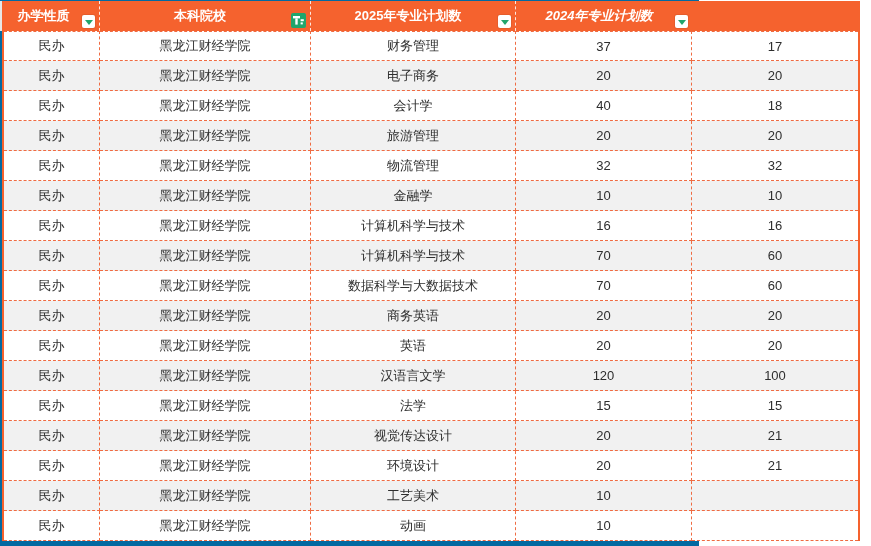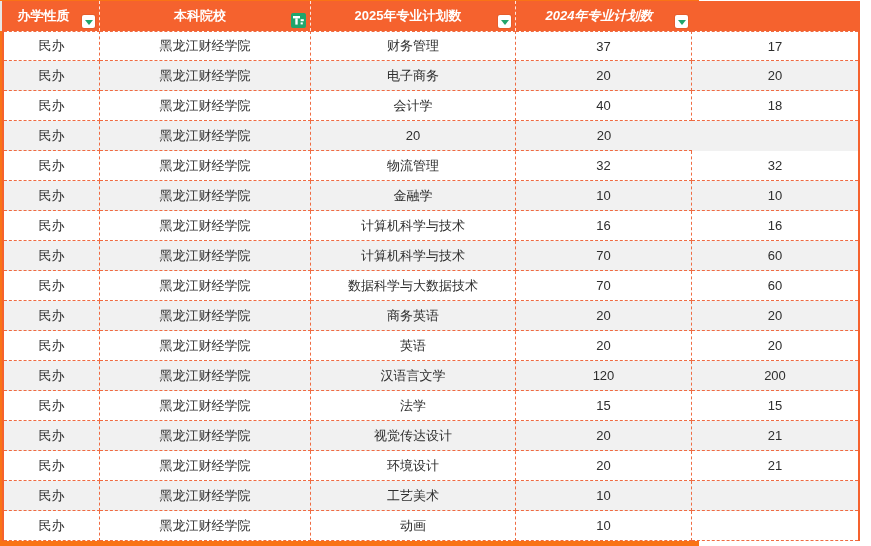--- a/index.html
+++ b/index.html
@@ -5,21 +5,21 @@
   :root{
     --accent:#F5622E;
     --dash:#EF6B42;
     --alt:#F1F1F1;
     --green:#21A56C;
     --cell-text:#2E2E2E;
   }
   *{margin:0;padding:0;box-sizing:border-box;}
   html,body{width:871px;height:546px;background:#FFFFFF;overflow:hidden;
     font-family:"Liberation Sans","DejaVu Sans",sans-serif;}
-  .stage{position:relative;width:699px;height:546px;background:#f97316;}
+  .stage{position:relative;width:699px;height:546px;background:#0369a1;}
   .left-sliver{position:absolute;left:0;top:1px;width:2px;height:30px;background:#E7E7E7;}
   .tbl{
     position:absolute;left:2px;top:1px;width:858px;
     border-left:2px solid var(--accent);
     border-right:2px solid var(--accent);
     background:#fff;
   }
   .thead{display:grid;grid-template-columns:96px 211px 205px 176px 166px;
     background:var(--accent);height:30px;}
   .th{position:relative;display:flex;align-items:center;justify-content:center;
@@ -109,20 +109,21 @@
         <div class="tr">
           <div class="td">民办</div>
           <div class="td">黑龙江财经学院</div>
           <div class="td">会计学</div>
           <div class="td">40</div>
           <div class="td">18</div>
         </div>
         <div class="tr alt">
           <div class="td">民办</div>
           <div class="td">黑龙江财经学院</div>
+          <div class="td">旅游管理</div>
           <div class="td">20</div>
           <div class="td">20</div>
         </div>
         <div class="tr">
           <div class="td">民办</div>
           <div class="td">黑龙江财经学院</div>
           <div class="td">物流管理</div>
           <div class="td">32</div>
           <div class="td">32</div>
         </div>
@@ -166,21 +167,21 @@
           <div class="td">黑龙江财经学院</div>
           <div class="td">英语</div>
           <div class="td">20</div>
           <div class="td">20</div>
         </div>
         <div class="tr alt">
           <div class="td">民办</div>
           <div class="td">黑龙江财经学院</div>
           <div class="td">汉语言文学</div>
           <div class="td">120</div>
-          <div class="td">200</div>
+          <div class="td">100</div>
         </div>
         <div class="tr">
           <div class="td">民办</div>
           <div class="td">黑龙江财经学院</div>
           <div class="td">法学</div>
           <div class="td">15</div>
           <div class="td">15</div>
         </div>
         <div class="tr alt">
           <div class="td">民办</div>

